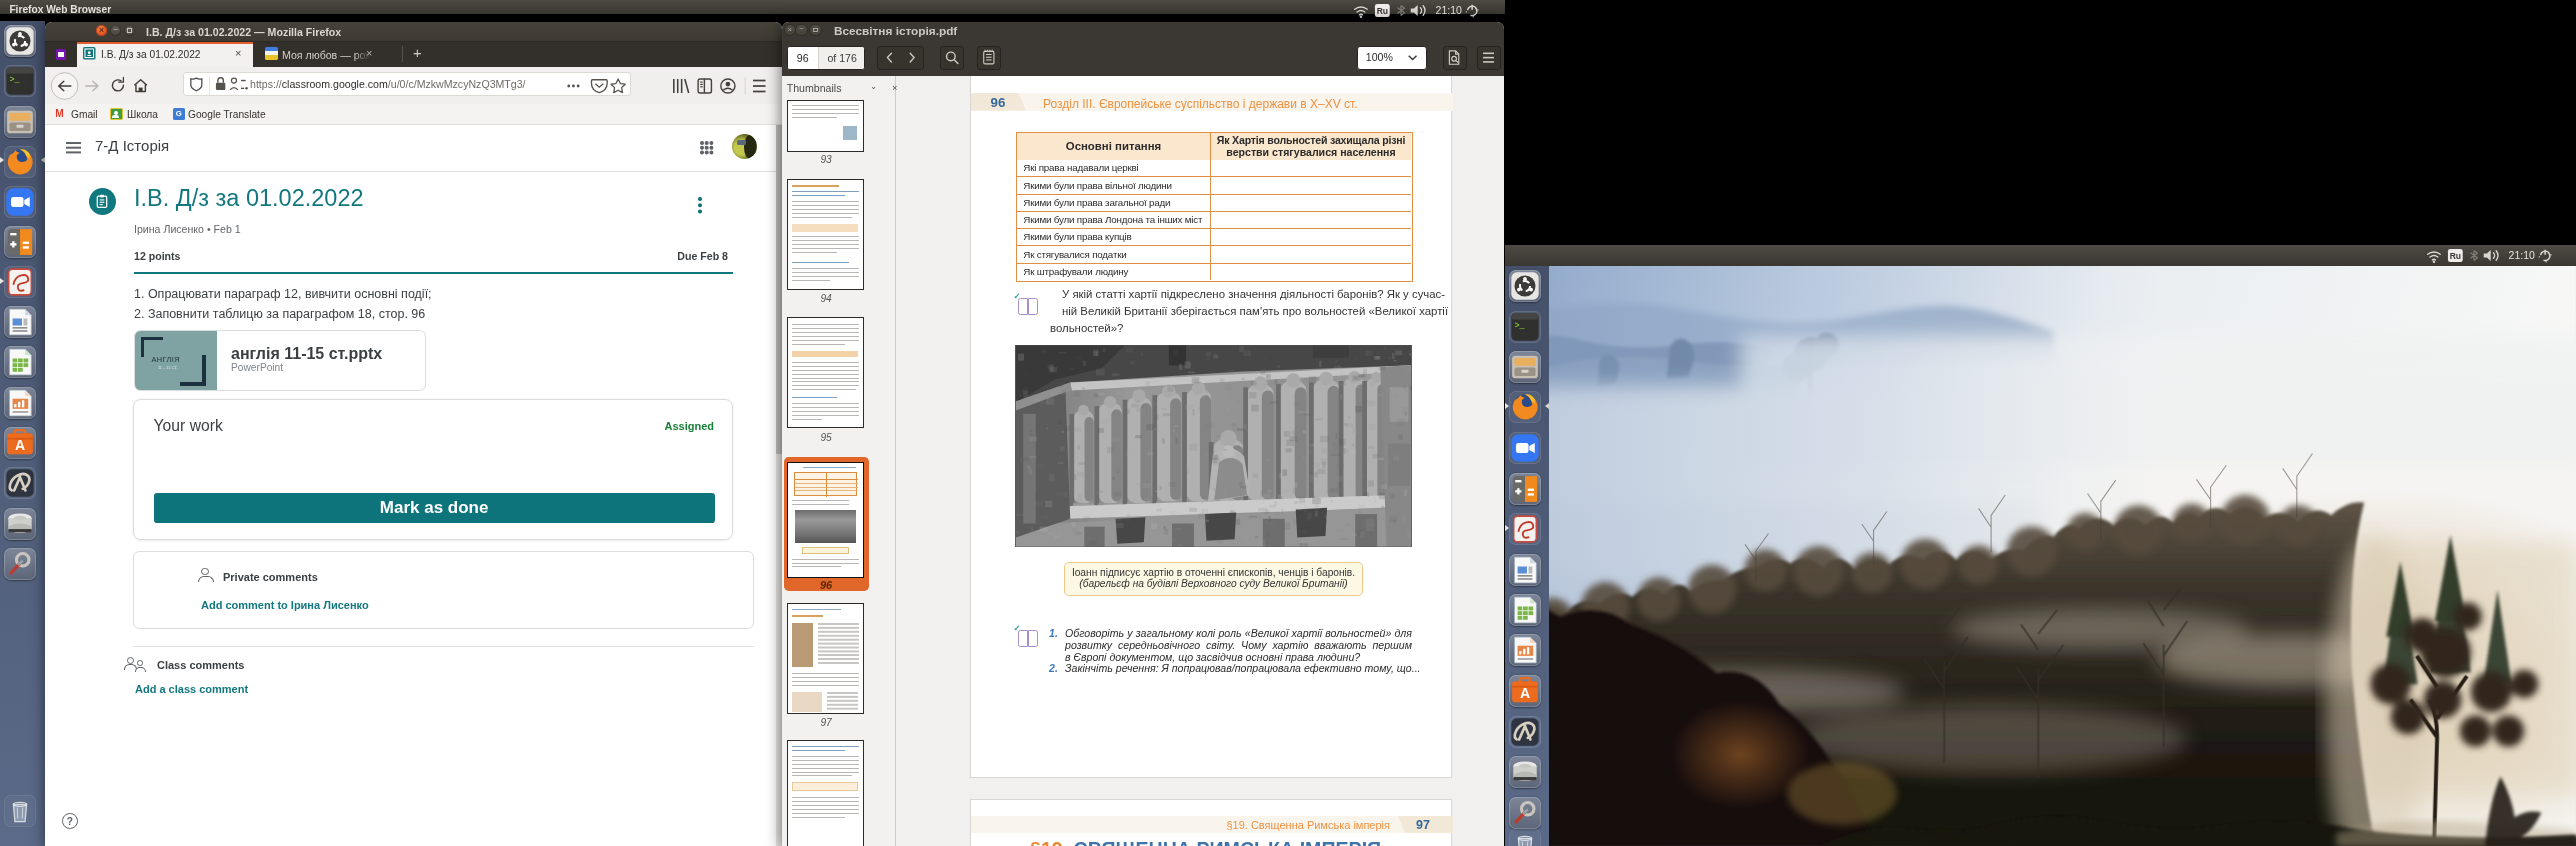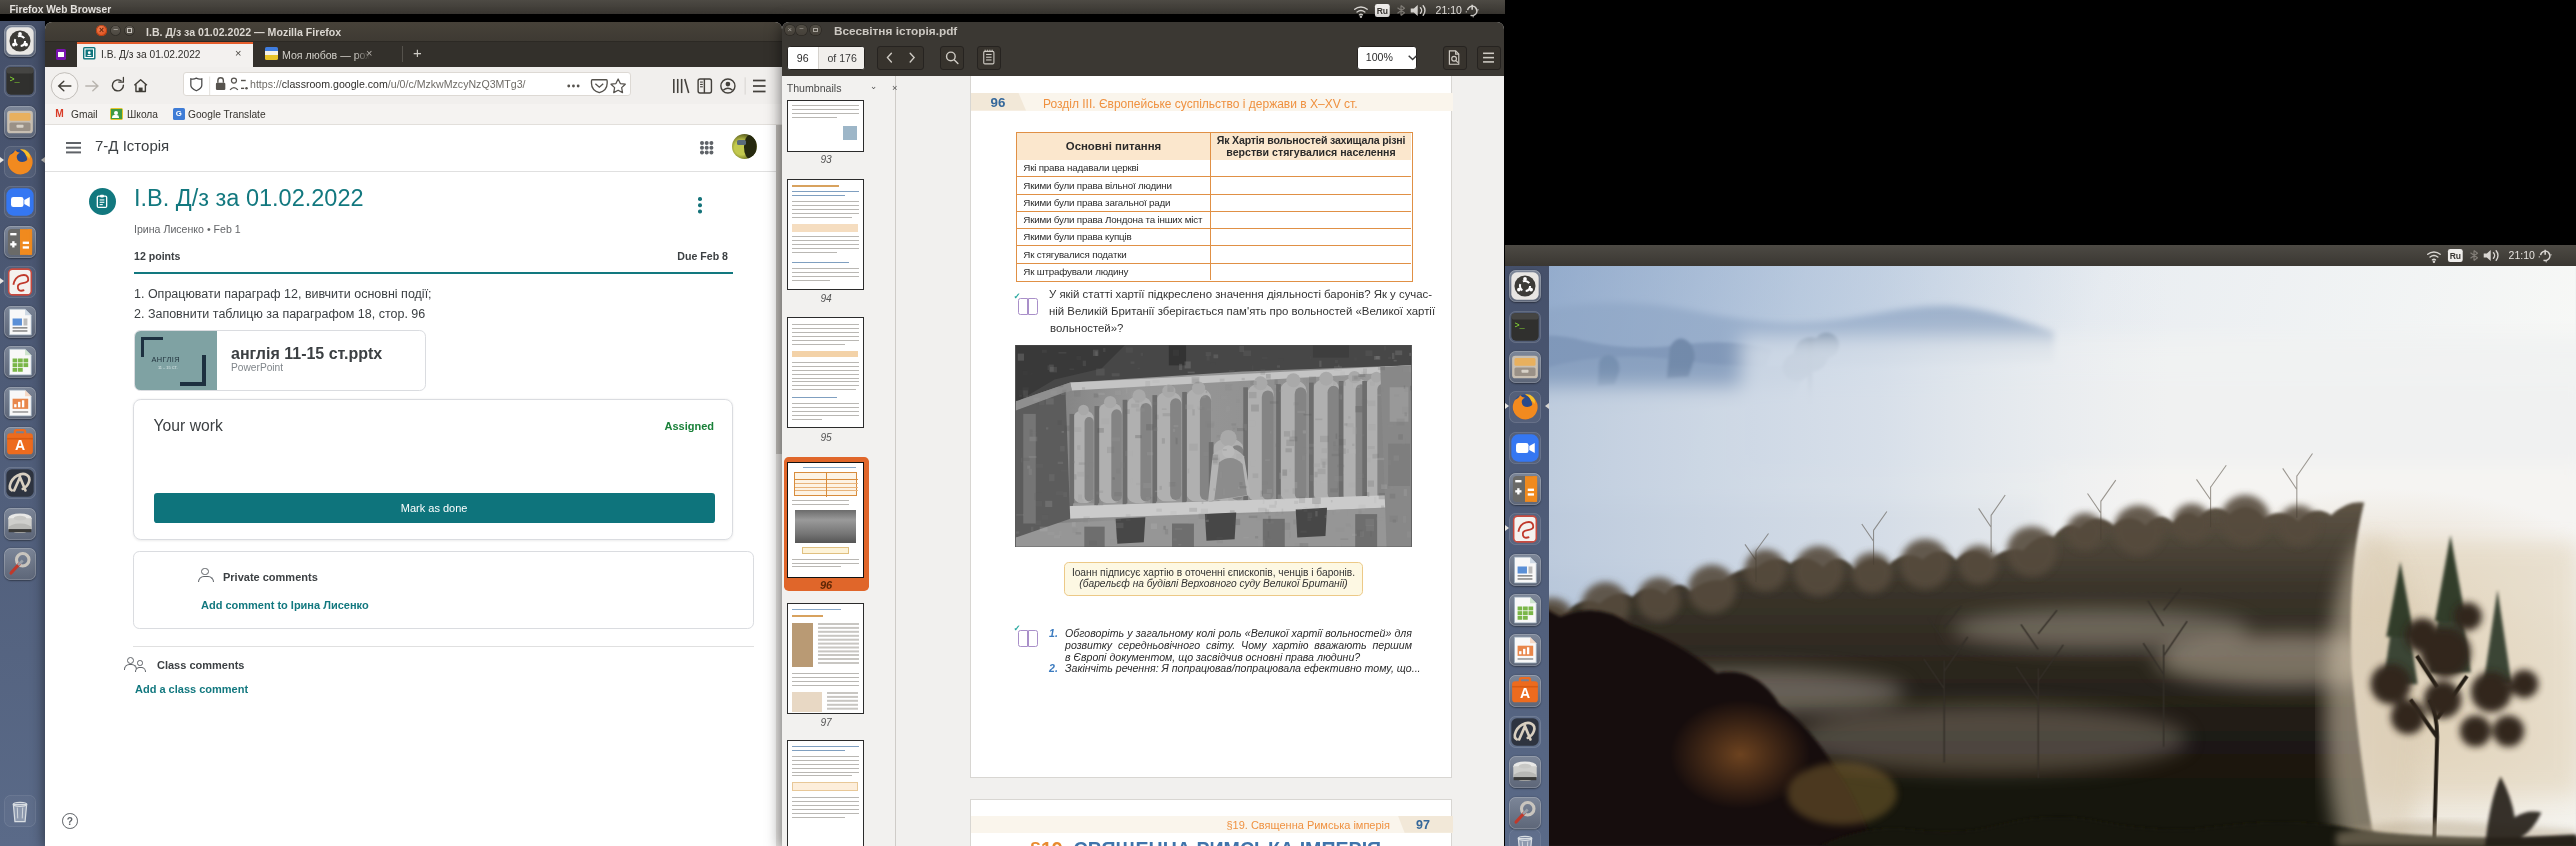--- a/index.html
+++ b/index.html
@@ -28,21 +28,21 @@
 #m2{left:1505px;top:245px;width:1071px;height:602px;background:#cfd8e0;overflow:hidden;}
 
 .thumb{position:absolute;width:77px;background:#fff;border:0.8px solid #2b2b2b;}
 .tl{position:absolute;left:4.7px;width:67px;height:1.2px;background:#b9b7b3;}
 .tlabel{position:absolute;left:1.6px;width:85px;text-align:center;font-style:italic;font-size:10.2px;color:#555;}
 .trow{position:absolute;left:0;width:394px;height:17px;border-bottom:0.8px solid #e09045;font-size:9.8px;letter-spacing:-0.2px;color:#2b2b2b;line-height:16.5px;padding-left:6.3px;}
 .book{position:absolute;width:25px;height:26px;}
 .bp1{position:absolute;left:1.6px;top:4.7px;width:10.2px;height:17px;border:1.6px solid #a98fc9;border-radius:2.4px 0 0 2.4px;background:#fff;}
 .bp2{position:absolute;left:11.8px;top:4.7px;width:10.2px;height:17px;border:1.6px solid #a98fc9;border-radius:0 2.4px 2.4px 0;background:#fff;}
 .bchk{position:absolute;left:-2.4px;top:-1.6px;font-size:8.6px;color:#2aa8a0;font-weight:bold;}
-.jline{position:absolute;left:78px;width:363px;font-size:11.4px;color:#333;text-align:justify;text-align-last:justify;white-space:nowrap;}
+.jline{position:absolute;left:91px;width:363px;font-size:11.4px;color:#333;text-align:justify;text-align-last:justify;white-space:nowrap;}
 .iline{position:absolute;left:94px;width:347px;font-size:10.6px;font-style:italic;color:#2b2b2b;text-align:justify;text-align-last:justify;white-space:nowrap;}
 </style></head>
 <body>
 <div id="screen">
 
 <div class="a topbar" style="left:0;top:0;width:1505px;height:14px;">
   <div class="a" style="left:9.4px;top:3.9px;font-size:10.2px;font-weight:bold;color:#e6e3df;">Firefox Web Browser</div>
   <div class="a" id="m1tr" style="right:4.7px;top:0;width:149px;height:21px;">
   <svg width="149" height="21" xmlns="http://www.w3.org/2000/svg" viewBox="0 0 190 27">
    <g stroke="#d9d6d2" fill="none" stroke-width="1.8" stroke-linecap="round">
@@ -329,21 +329,21 @@
      <div class="a" style="left:45px;top:51px;width:26px;height:3.9px;background:#1d3040;"></div>
      <div class="a" style="left:16.5px;top:24px;font-size:7.4px;letter-spacing:0.4px;color:#22343e;">АНГЛІЯ</div>
      <div class="a" style="left:23px;top:34px;font-size:3.9px;color:#dfe9ea;">11 – 15 СТ.</div>
      <div class="a" style="left:96px;top:14px;font-size:16px;font-weight:bold;color:#3c4043;">англія 11-15 ст.pptx</div>
      <div class="a" style="left:96px;top:31px;font-size:10.2px;color:#80868b;">PowerPoint</div>
    </div>
 
    <div class="a" style="left:88px;top:274px;width:600px;height:141px;border:0.8px solid #dadce0;border-radius:7.8px;box-shadow:0 0.8px 2.4px rgba(0,0,0,.08);">
      <div class="a" style="left:19.6px;top:17px;font-size:15.7px;color:#3c4043;">Your work</div>
      <div class="a" style="left:0;top:20.4px;width:580px;text-align:right;font-size:11px;font-weight:bold;color:#188038;">Assigned</div>
-     <div class="a" style="left:19.6px;top:93px;width:561px;height:30px;background:#0e747c;border-radius:3.1px;text-align:center;color:#fff;font-size:11px;font-weight:normal;line-height:30px;">Mark as done</div>
+     <div class="a" style="left:19.6px;top:93px;width:561px;height:30px;background:#0e747c;border-radius:3.1px;text-align:center;color:#fff;font-size:17px;font-weight:bold;line-height:30px;">Mark as done</div>
    </div>
 
    <div class="a" style="left:88px;top:426px;width:621px;height:78px;border:0.8px solid #dadce0;border-radius:6.3px;">
      <div class="a" style="left:67px;top:15.7px;width:7.8px;height:7.8px;border:1.6px solid #5f6368;border-radius:50%;"></div>
      <div class="a" style="left:64px;top:24px;width:15.7px;height:6.3px;border:1.6px solid #5f6368;border-bottom:none;border-radius:6.3px 6.3px 0 0;"></div>
      <div class="a" style="left:89px;top:19px;font-size:11px;font-weight:bold;color:#3c4043;">Private comments</div>
      <div class="a" style="left:67px;top:47px;font-size:11px;font-weight:bold;color:#12787f;">Add comment to Ірина Лисенко</div>
    </div>
    <div class="a" style="left:88px;top:521px;width:621px;height:0.8px;background:#e0e0e0;"></div>
 
@@ -371,21 +371,21 @@
    <div class="a" style="left:31px;top:5.5px;width:4.7px;height:4.7px;border:0.9px solid #aaa69e;"></div>
    <div class="a" style="left:52px;top:2.4px;font-size:11.8px;font-weight:bold;color:#ccc8c2;text-align:right;">Всесвітня історія.pdf</div>
 
    <div class="evbtn" style="left:4.7px;width:78px;background:#fff;border-radius:3.1px;overflow:hidden;">
      <div class="a" style="left:0;top:0;width:30px;height:24px;background:#fff;font-size:10.6px;color:#2b2b2b;text-align:center;line-height:23px;">96</div>
      <div class="a" style="left:30px;top:0;width:48px;height:24px;background:#f1efec;border-left:0.8px solid #d5d2cd;font-size:10.6px;color:#3a3a3a;text-align:center;line-height:23px;">of 176</div>
    </div>
    <div class="evbtn" style="left:95px;width:47px;"></div>
    <div class="evbtn" style="left:158px;width:24px;"></div>
    <div class="evbtn" style="left:195px;width:24px;"></div>
-   <div class="evbtn" style="left:575px;width:60px;background:#fff;border-radius:3.1px;text-align:right;">
+   <div class="evbtn" style="left:575px;width:70px;background:#fff;border-radius:3.1px;text-align:right;">
      <span style="position:absolute;left:7.8px;top:4.7px;font-size:10.6px;color:#2b2b2b;">100%</span>
    </div>
    <div class="evbtn" style="left:661px;width:24px;"></div>
    <div class="evbtn" style="left:695px;width:24px;"></div>
    <svg class="a" style="left:0;top:0;pointer-events:none;" width="722" height="54" xmlns="http://www.w3.org/2000/svg" viewBox="0 0 921 69">
      <g stroke="#cfcbc4" stroke-width="1.8" fill="none" stroke-linecap="round">
        <path d="M139 40 l-5 5.5 5 5.5"></path>
             <path d="M163 40 l5 5.5 -5 5.5"></path>
        <circle cx="215" cy="44" r="5.5"></circle>
             <line x1="219.5" y1="48.5" x2="224" y2="53"></line>

